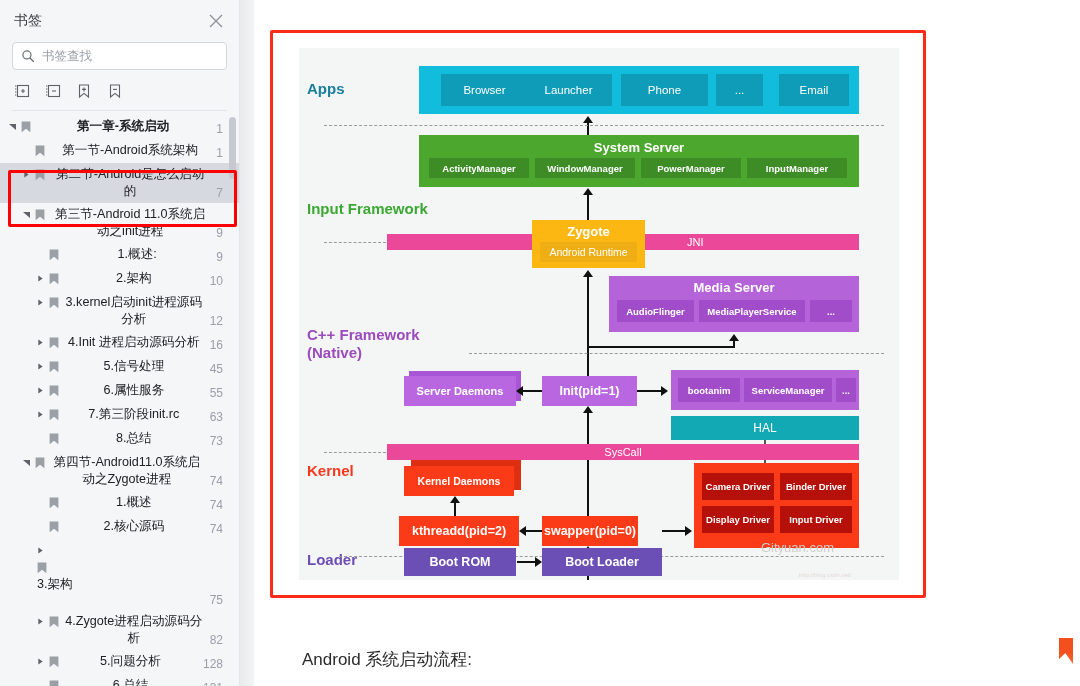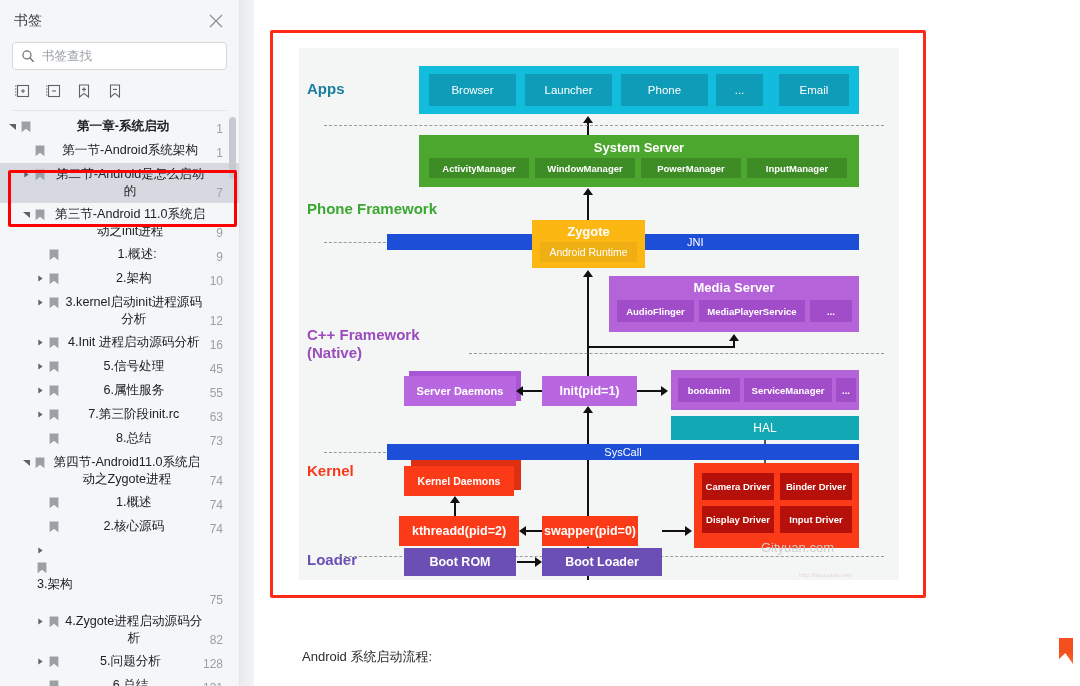--- a/index.html
+++ b/index.html
@@ -184,21 +184,21 @@
     color: #ffffff;
     text-align: center;
   }
   .dash {
     position: absolute;
     height: 0;
     border-top: 1.5px dashed #9a9a9a;
   }
   .bar {
     position: absolute;
-    background: #1d4ed8;
+    background: #ec4899;
     display: flex; align-items: center; justify-content: center;
     color: #fff; font-size: 11px;
   }
   .arrow-v {
     position: absolute;
     width: 2px;
     background: #111;
   }
   .arrow-h {
     position: absolute;
@@ -220,21 +220,21 @@
   }
   .watermark2 {
     position: absolute;
     color: #e2d9d6;
     font-size: 6px;
   }
 
   .caption {
     position: absolute;
     left: 48px; top: 648px;
-    font-size: 13px;
+    font-size: 17px;
     color: #2b2b2b;
   }
   .edge-mark {
     position: absolute;
     right: 7px; top: 638px;
     width: 14px; height: 26px;
     background: linear-gradient(180deg,#f4501e 0%, #f4501e 55%, #f86a32 100%);
     clip-path: polygon(0 0, 100% 0, 100% 100%, 45% 58%, 0 82%);
   }
 </style>
@@ -550,28 +550,28 @@
 
   <div id="gutter"></div>
 
   <div id="main">
 
     <div class="anno-box-diagram"></div>
 
     <div class="diagram">
 
       <div class="layer-label" style="left:8px; top:32px; color:#1a7f9c;">Apps</div>
-      <div class="layer-label" style="left:8px; top:152px; color:#3aa832;">Phone Framework</div>
+      <div class="layer-label" style="left:8px; top:152px; color:#3aa832;">Input Framework</div>
       <div class="layer-label" style="left:8px; top:278px; color:#9b4bbd;">C++ Framework
 (Native)</div>
       <div class="layer-label" style="left:8px; top:414px; color:#f7381b;">Kernel</div>
       <div class="layer-label" style="left:8px; top:503px; color:#6b4fb5;">Loader</div>
 
       <div class="box" style="left:120px; top:18px; width:440px; height:48px; background:#12bcdc;"></div>
-      <div class="box" style="left:130px; top:26px; width:87px; height:32px; background:#0e9cb8; font-size:11.5px;">Browser</div>
+      <div class="box" style="left:142px; top:26px; width:87px; height:32px; background:#0e9cb8; font-size:11.5px;">Browser</div>
       <div class="box" style="left:226px; top:26px; width:87px; height:32px; background:#0e9cb8; font-size:11.5px;">Launcher</div>
       <div class="box" style="left:322px; top:26px; width:87px; height:32px; background:#0e9cb8; font-size:11.5px;">Phone</div>
       <div class="box" style="left:417px; top:26px; width:47px; height:32px; background:#0e9cb8; font-size:11.5px;">...</div>
       <div class="box" style="left:480px; top:26px; width:70px; height:32px; background:#0e9cb8; font-size:11.5px;">Email</div>
 
       <div class="arrow-v" style="left:288px; top:74px; height:34px;"></div>
       <div class="ah-up" style="left:284px; top:68px;"></div>
 
       <div class="dash" style="left:25px; top:77px; width:560px;"></div>
 

